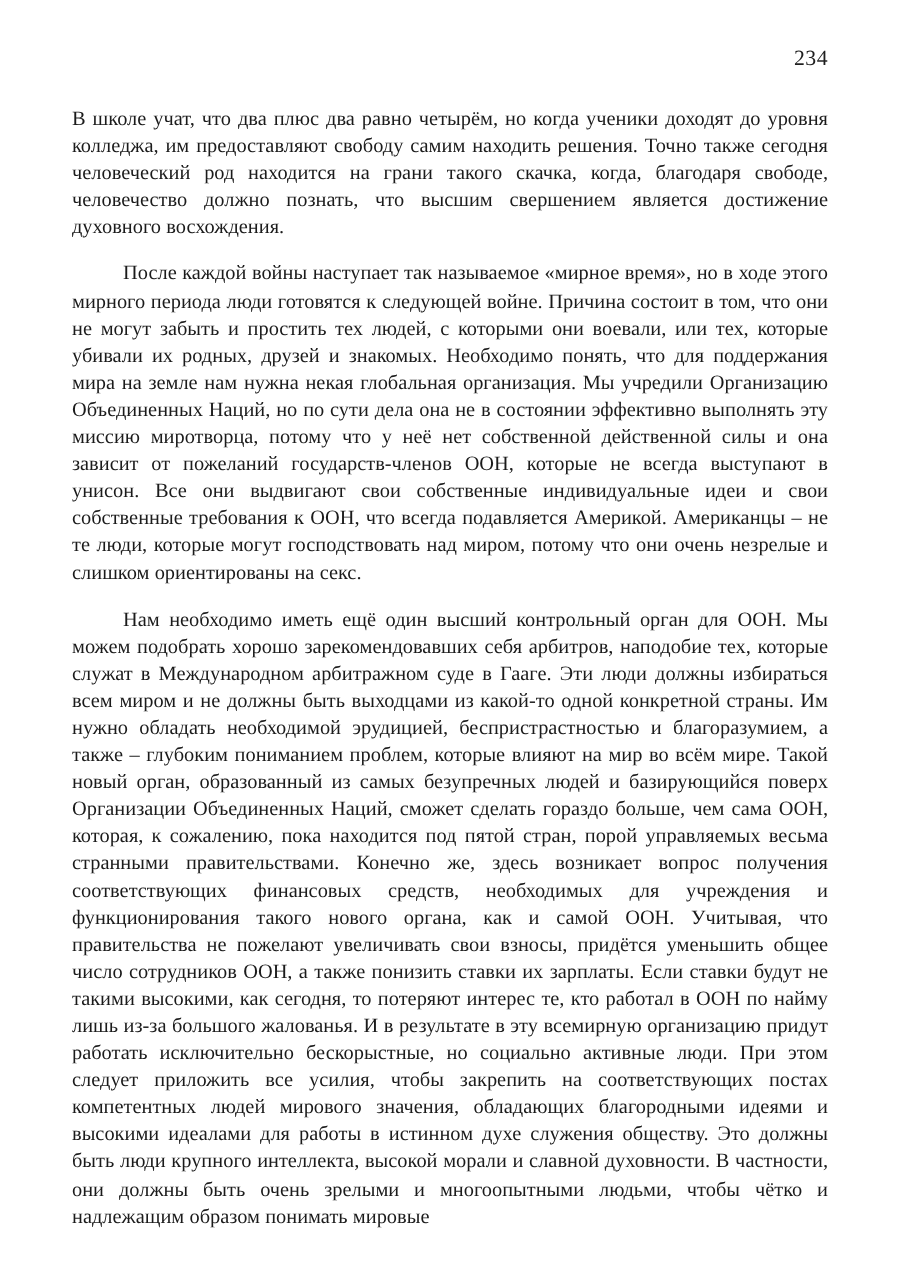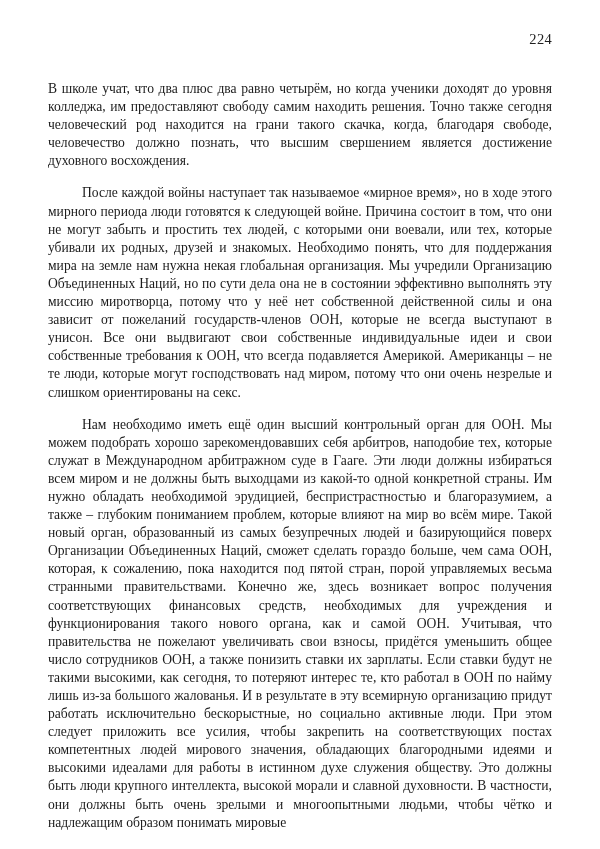--- a/index.html
+++ b/index.html
@@ -32,21 +32,21 @@
   }
 
   .body-text {
     position: absolute;
     top: 66px;
     left: 48px;
     width: 504px;
   }
 
   .para {
-    margin: 14px 0 13px 0;
+    margin: 4px 0 13px 0;
     text-align: justify;
     text-justify: inter-word;
     text-indent: 34px;
     font-size: 13.6px;
     line-height: 18.1px;
     hyphens: none;
     word-spacing: 0.1px;
   }
 
   .para:last-child {
@@ -56,21 +56,21 @@
   
   .para.no-indent {
     text-indent: 0;
   }
 </style>
 </head>
 <body>
 
 <div class="page">
 
-  <div class="page-number">224</div>
+  <div class="page-number">234</div>
 
   <div class="body-text">
 
     <p class="para no-indent">В школе учат, что два плюс два равно четырём, но когда ученики доходят до уровня колледжа, им предоставляют свободу самим находить решения. Точно также сегодня человеческий род находится на грани такого скачка, когда, благодаря свободе, человечество должно познать, что высшим свершением является достижение духовного восхождения.</p>
 
     <p class="para">После каждой войны наступает так называемое «мирное время», но в ходе этого мирного периода люди готовятся к следующей войне. Причина состоит в том, что они не могут забыть и простить тех людей, с которыми они воевали, или тех, которые убивали их родных, друзей и знакомых. Необходимо понять, что для поддержания мира на земле нам нужна некая глобальная организация. Мы учредили Организацию Объединенных Наций, но по сути дела она не в состоянии эффективно выполнять эту миссию миротворца, потому что у неё нет собственной действенной силы и она зависит от пожеланий государств-членов ООН, которые не всегда выступают в унисон. Все они выдвигают свои собственные индивидуальные идеи и свои собственные требования к ООН, что всегда подавляется Америкой. Американцы – не те люди, которые могут господствовать над миром, потому что они очень незрелые и слишком ориентированы на секс.</p>
 
     <p class="para">Нам необходимо иметь ещё один высший контрольный орган для ООН. Мы можем подобрать хорошо зарекомендовавших себя арбитров, наподобие тех, которые служат в Международном арбитражном суде в Гааге. Эти люди должны избираться всем миром и не должны быть выходцами из какой-то одной конкретной страны. Им нужно обладать необходимой эрудицией, беспристрастностью и благоразумием, а также – глубоким пониманием проблем, которые влияют на мир во всём мире. Такой новый орган, образованный из самых безупречных людей и базирующийся поверх Организации Объединенных Наций, сможет сделать гораздо больше, чем сама ООН, которая, к сожалению, пока находится под пятой стран, порой управляемых весьма странными правительствами. Конечно же, здесь возникает вопрос получения соответствующих финансовых средств, необходимых для учреждения и функционирования такого нового органа, как и самой ООН. Учитывая, что правительства не пожелают увеличивать свои взносы, придётся уменьшить общее число сотрудников ООН, а также понизить ставки их зарплаты. Если ставки будут не такими высокими, как сегодня, то потеряют интерес те, кто работал в ООН по найму лишь из-за большого жалованья. И в результате в эту всемирную организацию придут работать исключительно бескорыстные, но социально активные люди. При этом следует приложить все усилия, чтобы закрепить на соответствующих постах компетентных людей мирового значения, обладающих благородными идеями и высокими идеалами для работы в истинном духе служения обществу. Это должны быть люди крупного интеллекта, высокой морали и славной духовности. В частности, они должны быть очень зрелыми и многоопытными людьми, чтобы чётко и надлежащим образом понимать мировые</p>
 
   </div>

